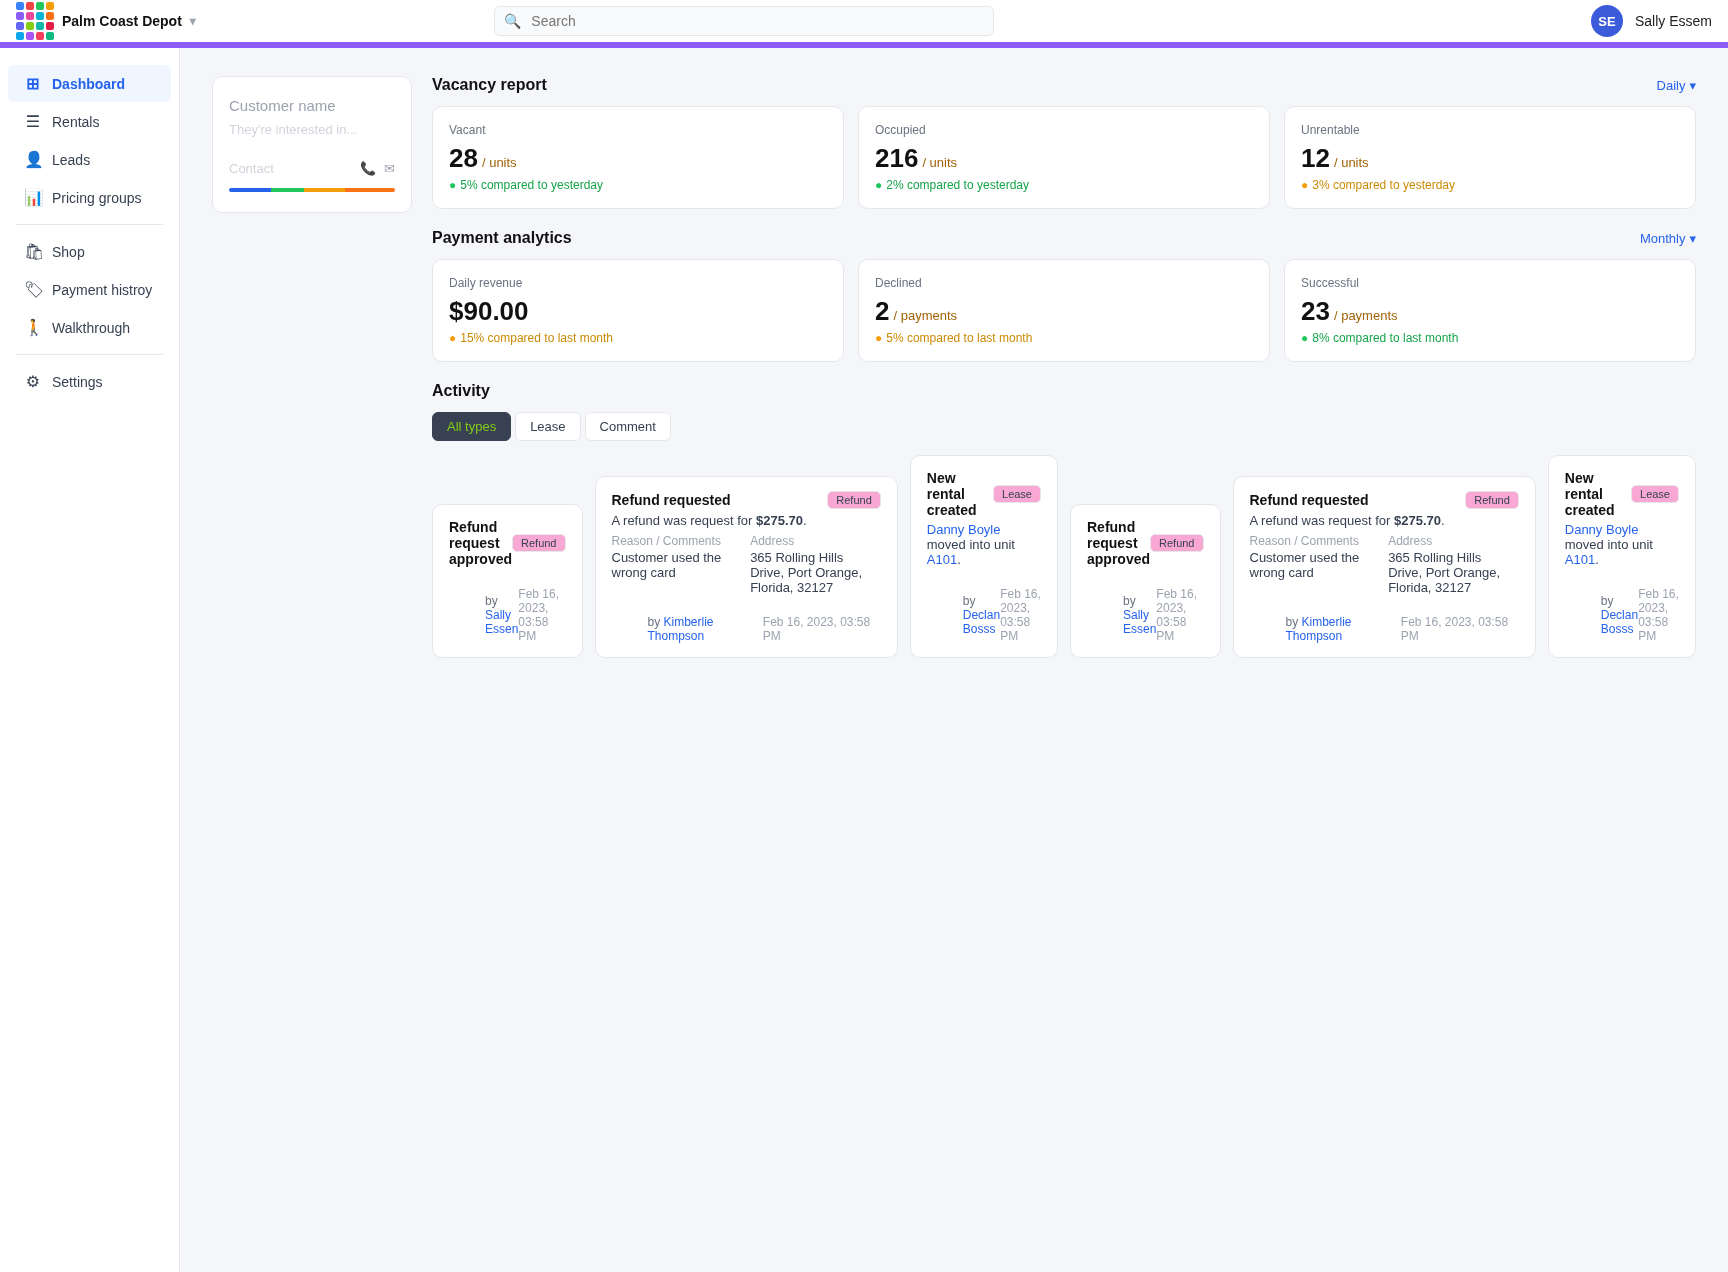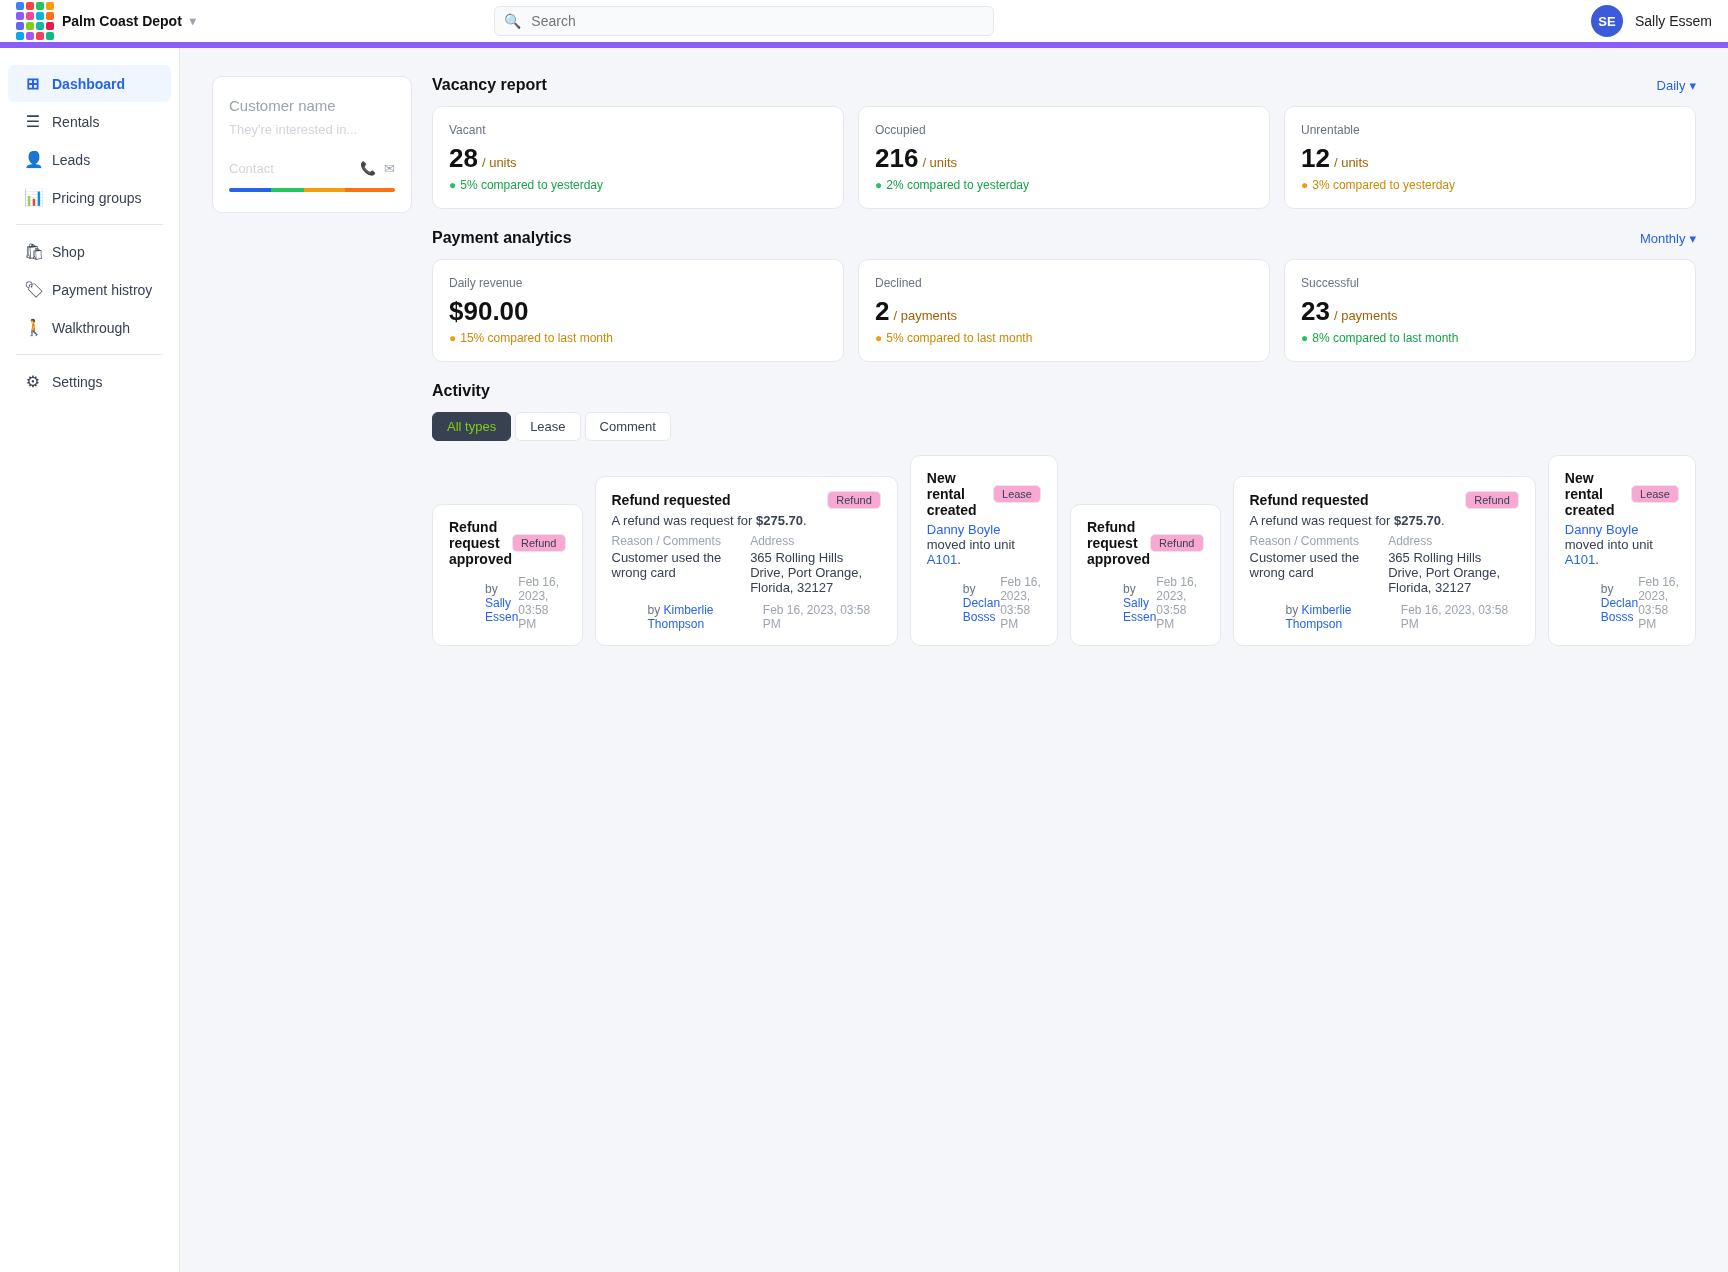--- a/index.html
+++ b/index.html
@@ -81,21 +81,21 @@
     .activity-list { display: flex; flex-direction: row; gap: 12px; align-items: flex-end; }
     .activity-item { background: #fff; border: 1px solid #e5e7eb; border-radius: 10px; padding: 14px 16px; }
     .activity-item-header { display: flex; align-items: center; justify-content: space-between; margin-bottom: 2px; }
     .activity-item-title { font-size: 14px; font-weight: 600; color: #111; }
     .activity-badge { font-size: 11px; border: 1px solid #e5e7eb; border-radius: 5px; padding: 2px 8px; color: #374151; background: #f9a8d4; }
     .activity-item-body { font-size: 13px; color: #374151; margin: 4px 0; }
     .activity-item-body strong { font-weight: 700; }
     .activity-meta { display: grid; grid-template-columns: 1fr 1fr; gap: 8px; margin: 6px 0; }
     .activity-meta-label { font-size: 12px; color: #9ca3af; margin-bottom: 2px; }
     .activity-meta-value { font-size: 13px; color: #374151; }
-    .activity-footer { display: flex; align-items: center; justify-content: space-between; margin-top: 8px; padding-left: 36px; }
+    .activity-footer { display: flex; align-items: center; justify-content: space-between; margin-top: 20px; padding-left: 36px; }
     .activity-by { font-size: 12px; color: #6b7280; }
     .activity-by a { color: #2563eb; text-decoration: none; }
     .activity-time { font-size: 12px; color: #9ca3af; }
   </style>
 </head>
 <body>
 
 <div class="topbar">
   <div class="topbar-logo">
     <div class="logo-grid">

